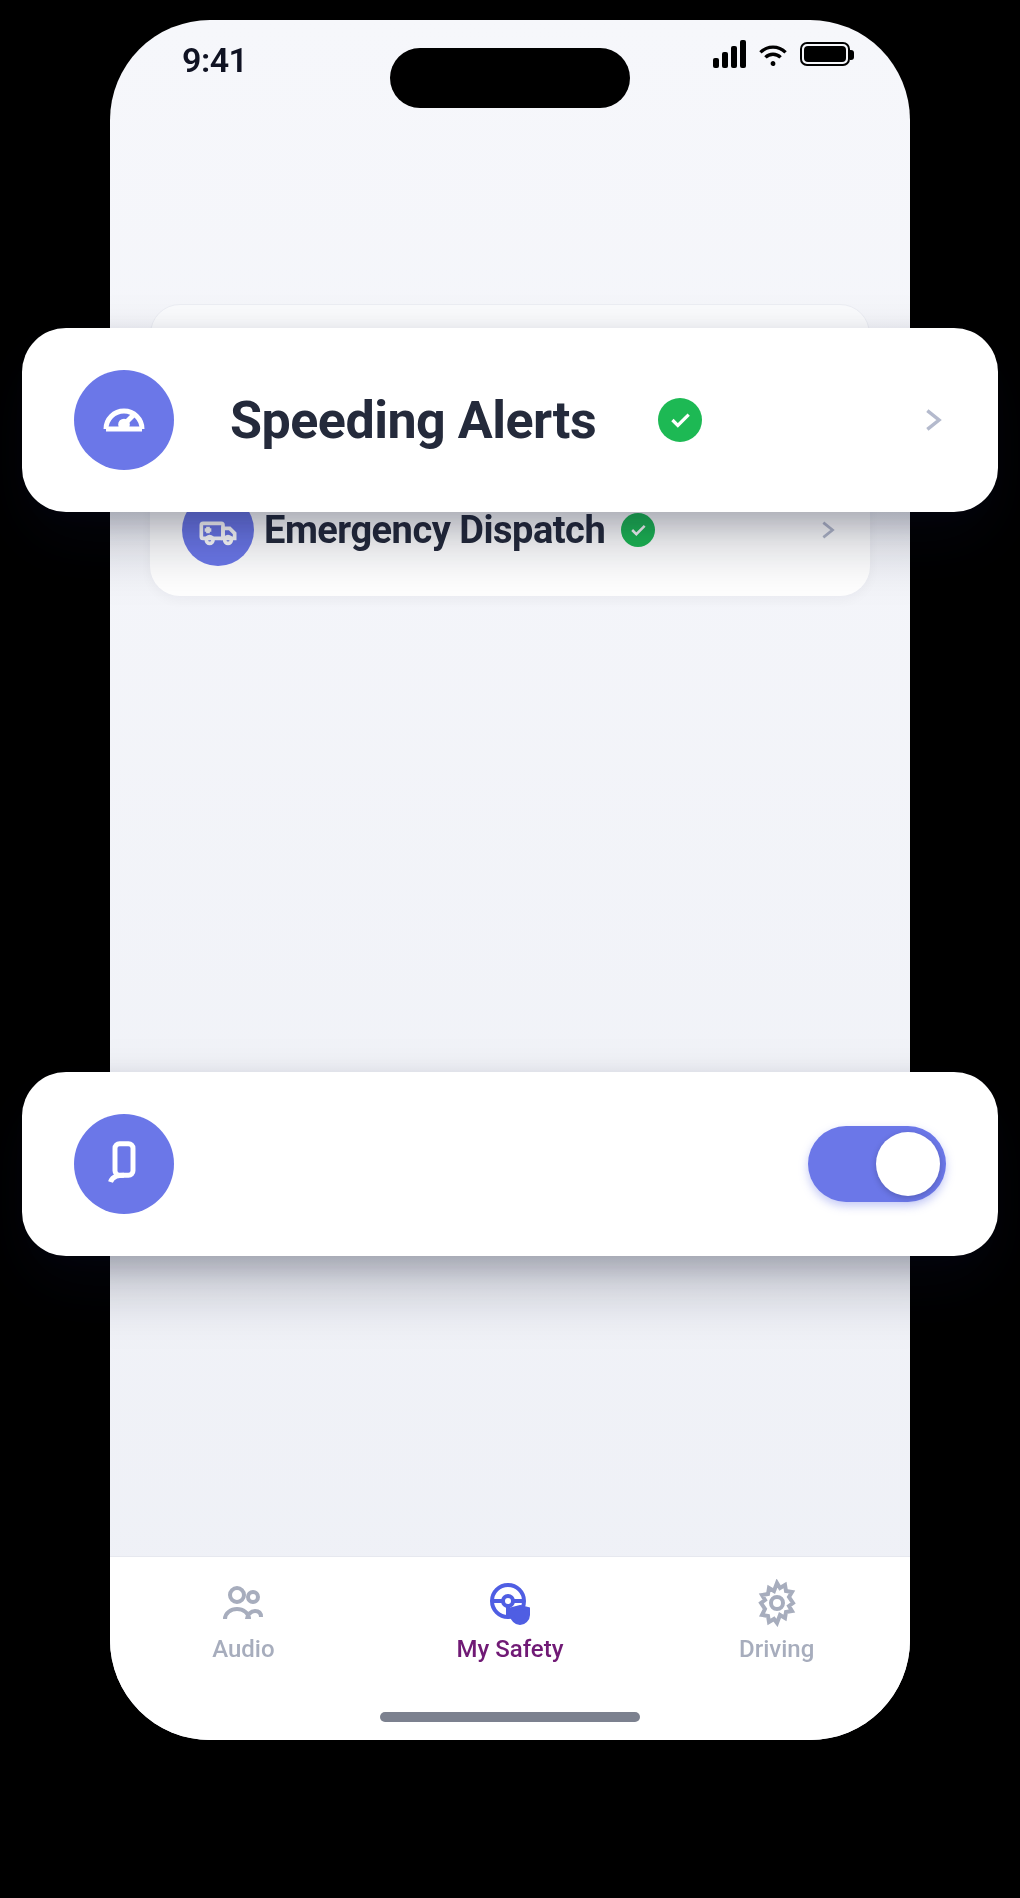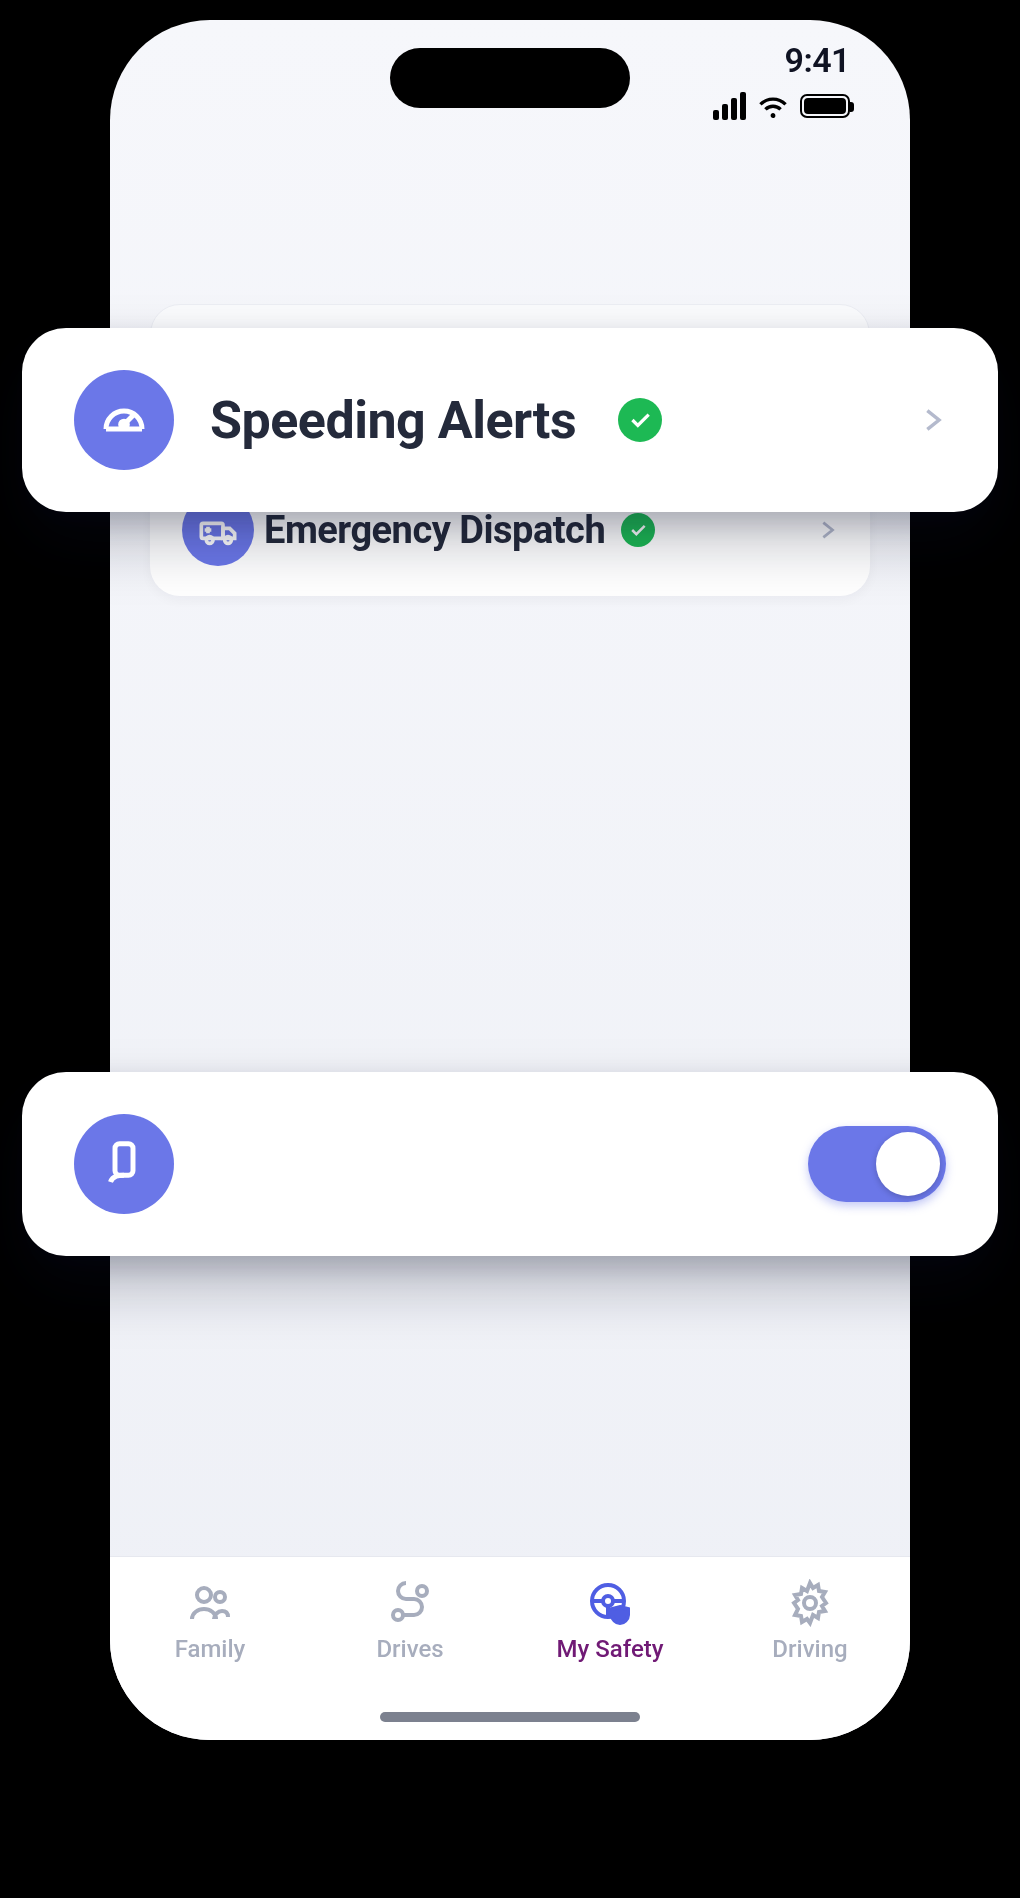--- a/index.html
+++ b/index.html
@@ -30,28 +30,27 @@
     transform: translateX(-50%);
     width: 240px;
     height: 60px;
     background: #000;
     border-radius: 40px;
     z-index: 50;
   }
   
   .status-bar {
     position: absolute;
-    top: 0; left: 4px; right: 0;
+    top: 0; left: 12px; right: 0;
     height: 100px;
     display: flex;
-    align-items: flex-end;
+    align-items: flex-start;
     justify-content: space-between;
     padding: 20px 60px 0;
     z-index: 40;
-    flex-direction: column;
   }
   .status-time {
     font-size: 34px;
     font-weight: 600;
     color: #101323;
     letter-spacing: -0.5px;
   }
   .status-right { display: flex; align-items: center; gap: 10px; }
   .sig-bars { display: flex; align-items: flex-end; gap: 3px; }
   .sig-bars span { width: 6px; background: #000; border-radius: 2px; }
@@ -134,21 +133,21 @@
   
   .elevated {
     position: absolute;
     left: 22px;
     width: 976px;
     background: #fff;
     border-radius: 44px;
     padding: 42px 52px;
     display: flex;
     align-items: center;
-    gap: 36px;
+    gap: 56px;
     box-shadow: 0 30px 60px rgba(10,15,40,0.25), 0 10px 24px rgba(10,15,40,0.15);
     z-index: 100;
   }
   .elevated .icon-badge { width: 100px; height: 100px; }
   .elevated .icon-badge svg { width: 54px; height: 54px; }
   .elevated .card-label { font-size: 52px; }
   .elevated .check-badge { width: 44px; height: 44px; }
   .elevated .check-badge svg { width: 26px; height: 26px; }
   .elevated .chevron { width: 28px; height: 44px; }
   .elevated .toggle { width: 138px; height: 76px; }
@@ -258,29 +257,21 @@
     <div class="placeholder-row"></div>
   </div>
 
   <div class="tabbar">
     <div class="tab">
       <svg viewBox="0 0 24 24">
           <circle cx="9" cy="8" r="3.5"></circle>
           <circle cx="17" cy="9" r="2.5"></circle>
           <path d="M3 20c0-3 3-5 6-5s6 2 6 5M14 20c0-2 2-4 4-4s3 1 3 3"></path>
         </svg>
-      <span class="tab-label">Family</span>
-    </div>
-    <div class="tab">
-      <svg viewBox="0 0 24 24">
-          <circle cx="6" cy="18" r="2.5"></circle>
-          <circle cx="18" cy="6" r="2.5"></circle>
-          <path d="M8 18h6a4 4 0 0 0 0-8H10a4 4 0 0 1 0-8"></path>
-        </svg>
-      <span class="tab-label">Drives</span>
+      <span class="tab-label">Audio</span>
     </div>
     <div class="tab active">
       <svg viewBox="0 0 24 24">
           <circle cx="11" cy="11" r="8"></circle>
           <circle cx="11" cy="11" r="2.5"></circle>
           <path d="M3 11h5M14 11h5M11 14v5"></path>
           <path d="M17 14l4 1v3c0 2-2 4-4 4s-4-2-4-4v-3z" fill="#4f5ee3" stroke="#4f5ee3"></path>
         </svg>
       <span class="tab-label">My Safety</span>
     </div>

